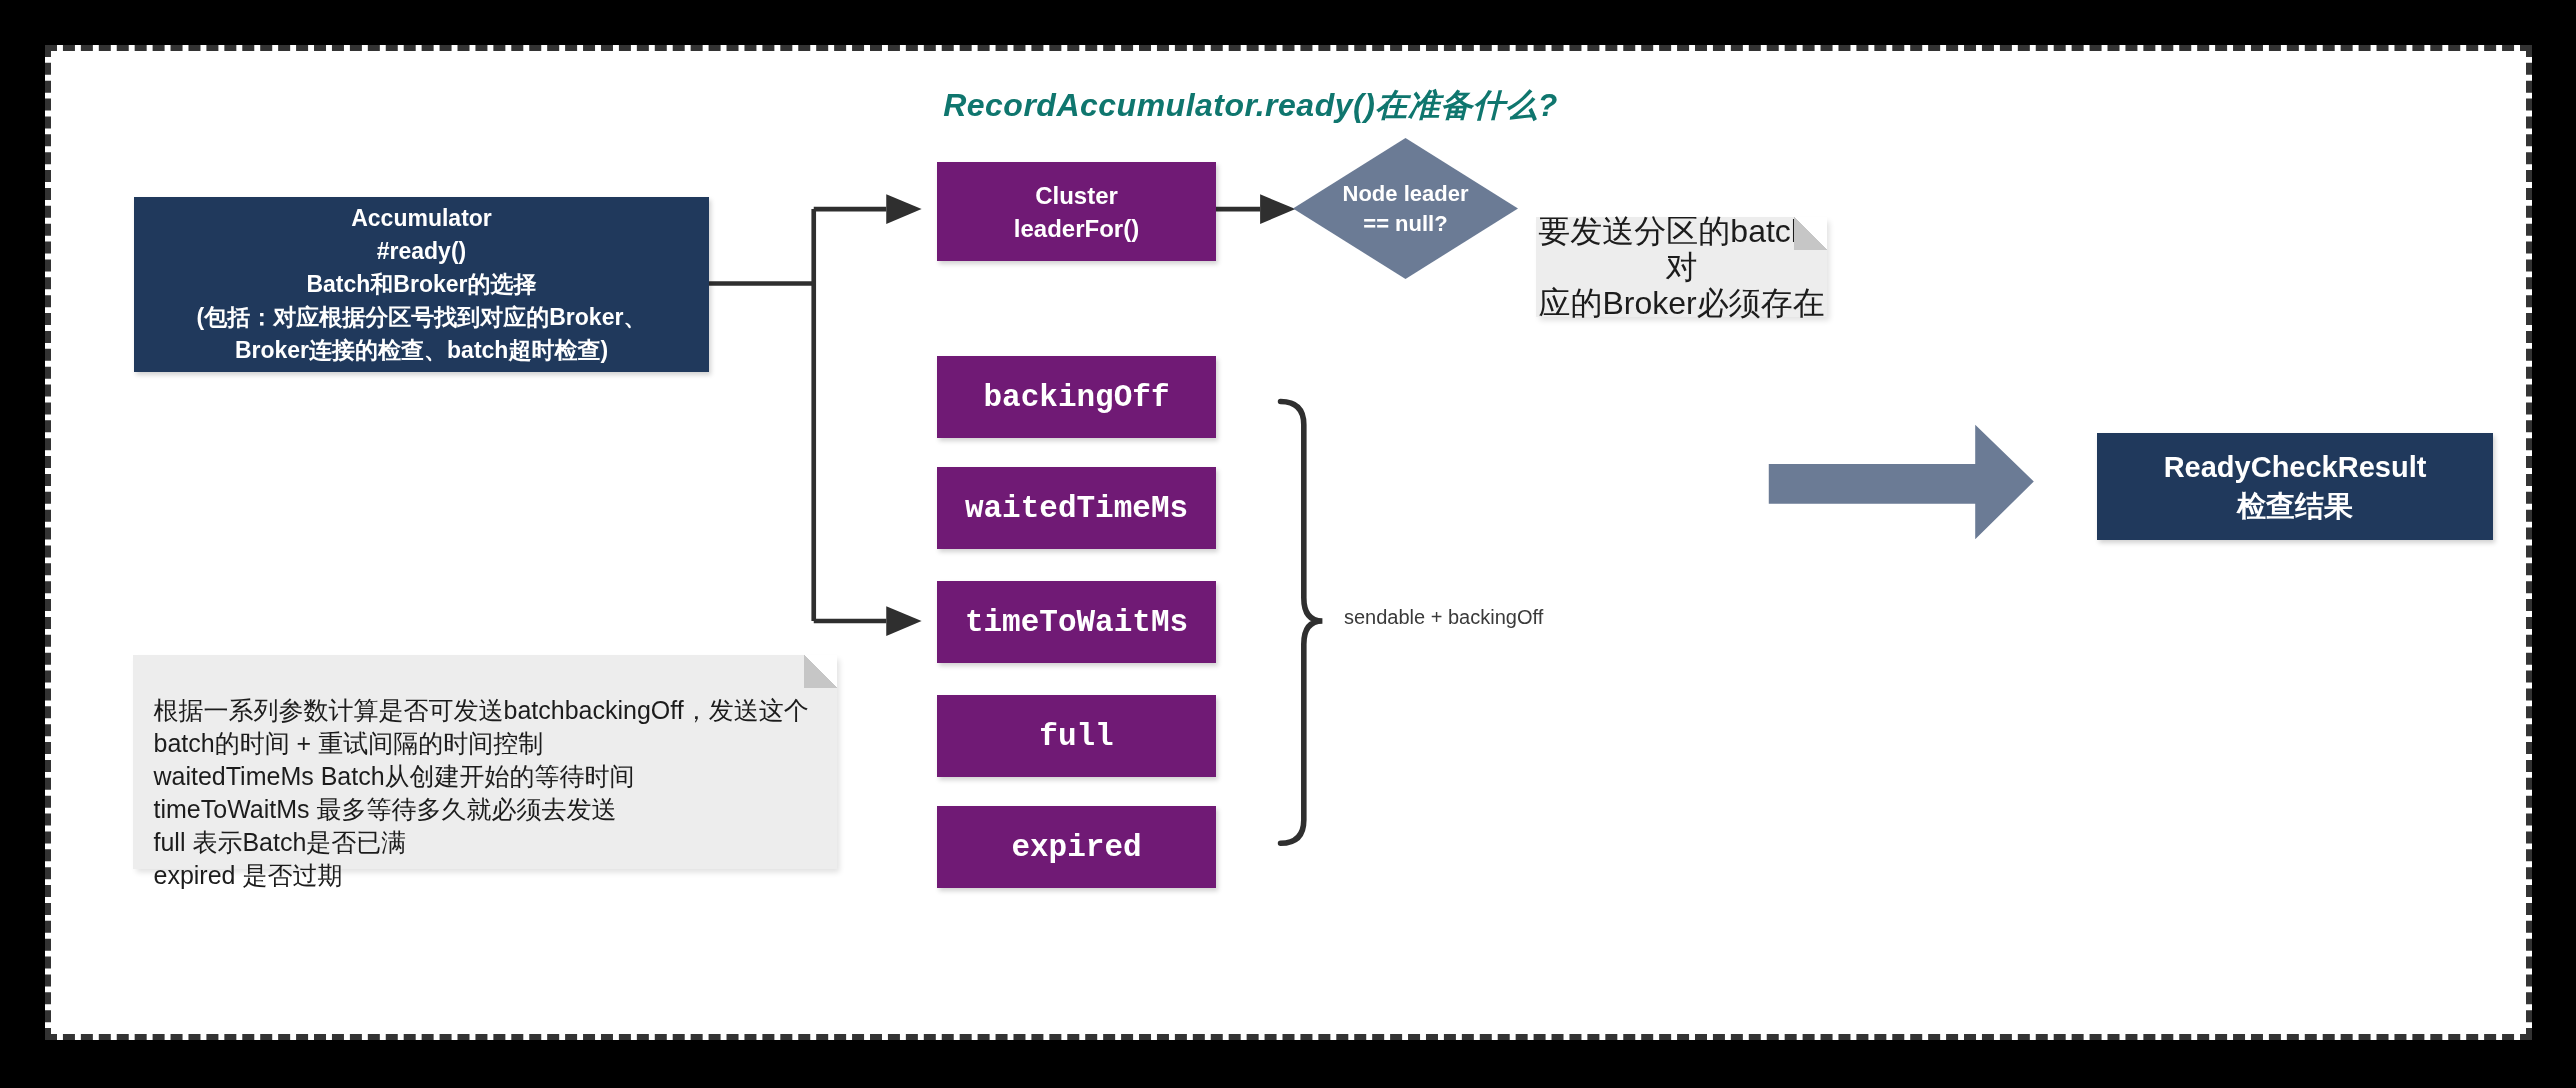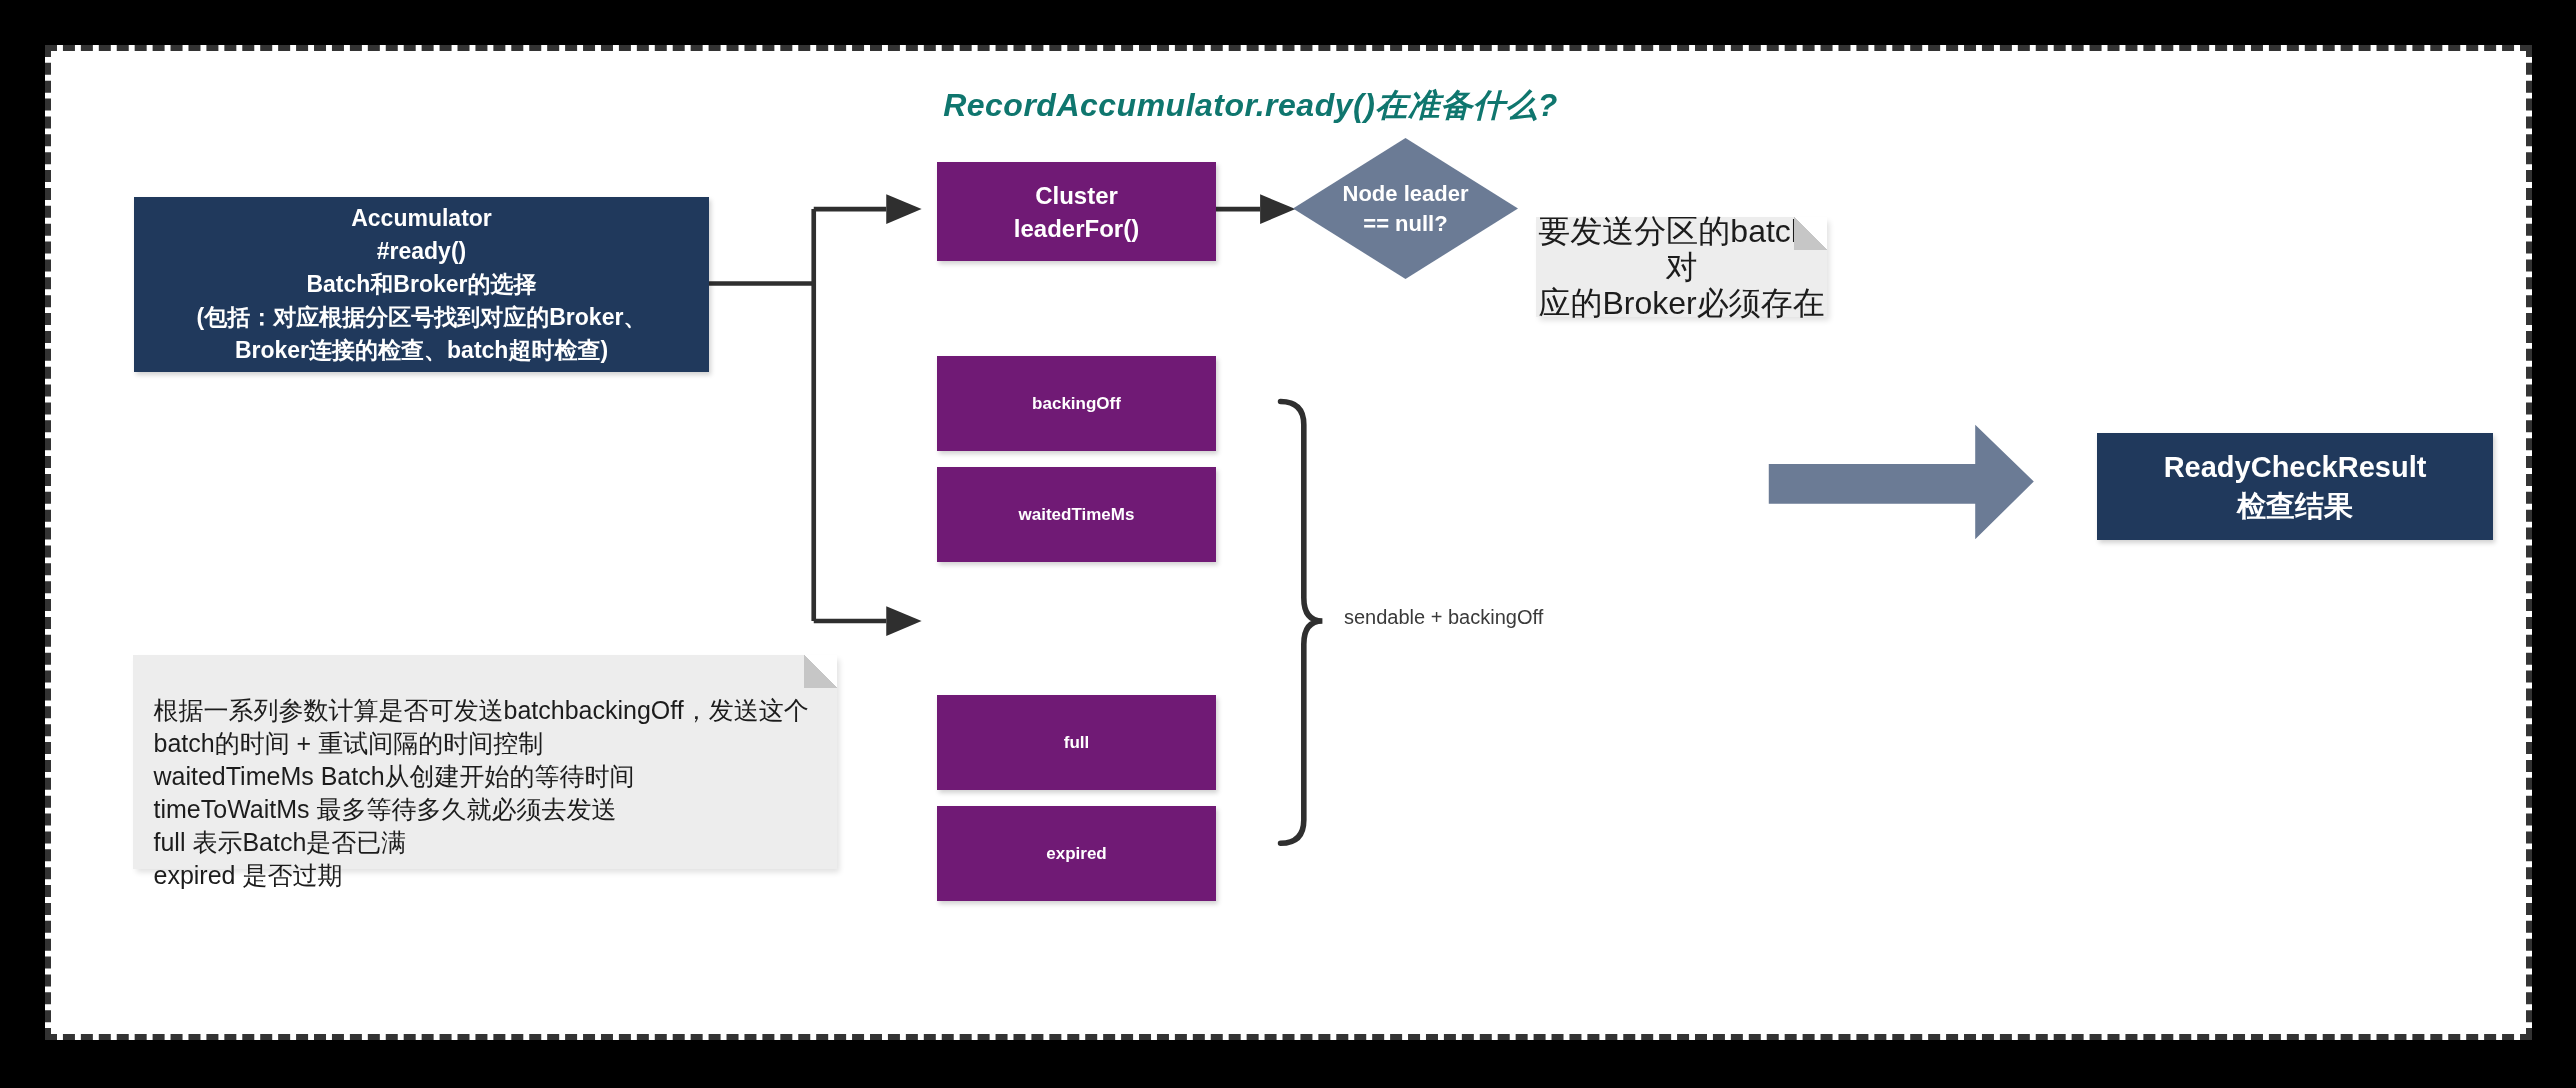--- a/index.html
+++ b/index.html
@@ -43,22 +43,23 @@
   .decision-diamond {
     left: 1242px; top: 87px; width: 225px; height: 141px;
     background: #6b7b95;
     clip-path: polygon(50% 0, 100% 50%, 50% 100%, 0 50%);
     display: flex; align-items: center; justify-content: center;
     text-align: center; color: #fff; font-weight: bold;
     font-size: 22px; line-height: 30px; white-space: pre-line;
     box-shadow: none;
   }
   .check-box {
-    left: 870px; width: 279px; height: 95px;
-    font-size: 17px;
+    left: 870px; width: 279px; height: 82px;
+    font-size: 31px;
+    font-family: Liberation Mono, monospace;
   }
   .result-box {
     left: 2046px; top: 382px; width: 396px; height: 107px;
     font-size: 29px; line-height: 39px;
   }
 
   .note {
     background: #ededed; color: #1c1c1c;
     white-space: pre-line;
     box-shadow: 2.8px 3.7px 5.6px rgba(0,0,0,0.12);
@@ -135,20 +136,23 @@
 应的Broker必须存在</span>
     <span class="fold"></span>
   </div>
 
   <div class="abs flowbox slate check-box" style="top:305px">
     <span>backingOff</span>
   </div>
   <div class="abs flowbox slate check-box" style="top:416px">
     <span>waitedTimeMs</span>
   </div>
+  <div class="abs flowbox slate check-box" style="top:530px">
+    <span>timeToWaitMs</span>
+  </div>
   <div class="abs flowbox slate check-box" style="top:644px">
     <span>full</span>
   </div>
   <div class="abs flowbox slate check-box" style="top:755px">
     <span>expired</span>
   </div>
 
   <div class="abs brace-label">sendable + backingOff</div>
 
   <div class="abs flowbox navy result-box">

